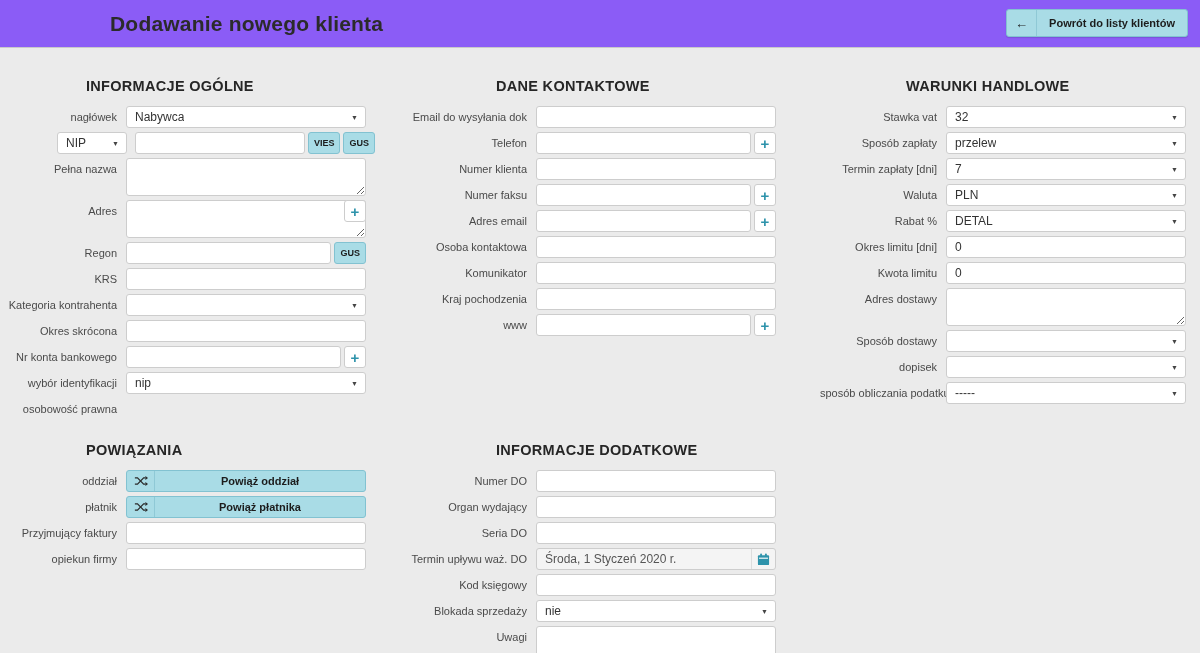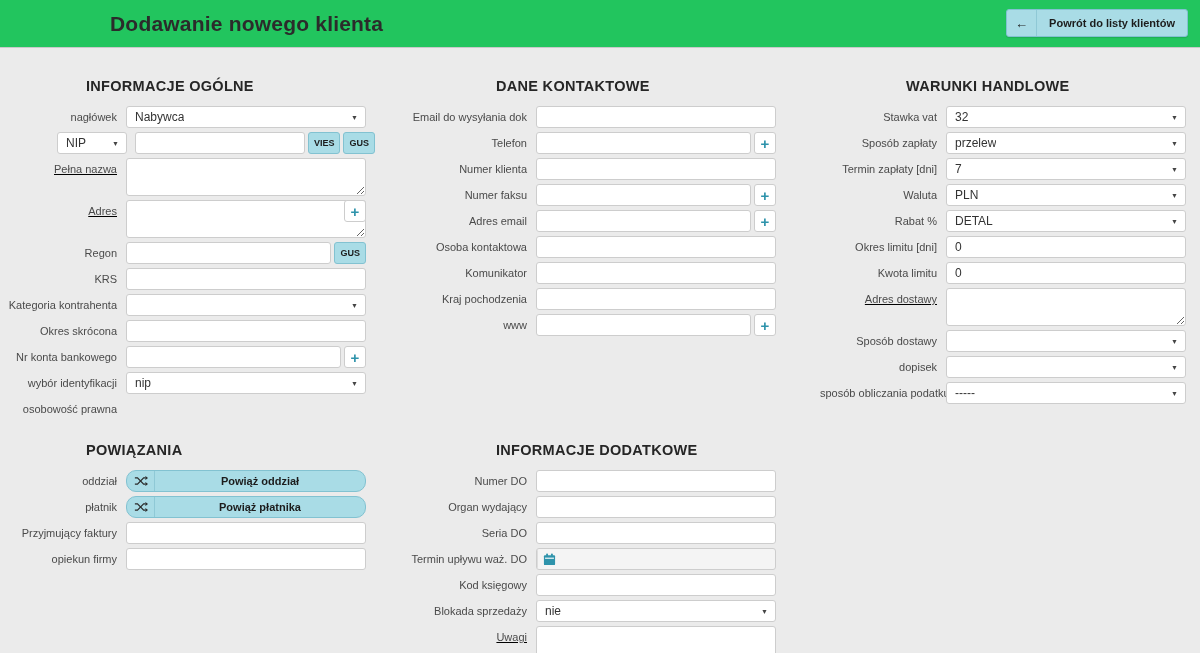--- a/index.html
+++ b/index.html
@@ -4,21 +4,21 @@
 <style>
   * { box-sizing: border-box; margin: 0; padding: 0; }
   html,body { width:1200px; height:653px; overflow:hidden; }
   body {
     background:#ebebeb;
     font-family:"Liberation Sans", sans-serif;
     position:relative;
   }
   
   .topbar{
-    height:48px; background:#22c55e; border-bottom:1px solid #c9c9c9;
+    height:48px; background:#8b5cf6; border-bottom:1px solid #c9c9c9;
     display:flex; align-items:center; position:relative;
   }
   .page-title{
     margin-left:110px; font-size:21px; font-weight:bold; color:#2b2b2b; letter-spacing:.2px;
   }
   .back-btn{
     position:absolute; right:12px; top:9px; height:28px;
     display:flex; align-items:stretch;
     background:#a9dce6; border:1px solid #82c2d1; border-radius:3px;
     box-shadow:0 1px 1px rgba(0,0,0,.12); cursor:pointer;
@@ -34,21 +34,21 @@
   .col{ width:410px; flex:0 0 410px; }
   .sec-title{
     margin-left:86px; font-size:14.5px; font-weight:bold; color:#262626;
     letter-spacing:.3px; margin-bottom:12px;
   }
   .gap-col1{ margin-top:22px; }
   .gap-col2{ margin-top:106px; }
 
   
   .row{ display:flex; margin-bottom:4px; align-items:center; }
-  .row.top{ align-items:flex-start;text-decoration:underline; }
+  .row.top{ align-items:flex-start; }
   .lbl{
     width:126px; flex:0 0 126px; text-align:right; padding-right:9px;
     font-size:11px; color:#4a4a4a; line-height:22px;
     white-space:nowrap; overflow:hidden;
   }
   .lbl-sel{ width:135px; flex:0 0 135px; display:flex; justify-content:flex-end; padding-right:8px; }
   .ctl{ width:240px; flex:0 0 240px; display:flex; align-items:flex-end; position:relative; }
 
   .inp{
     height:22px; background:#fff; border:1px solid #cdcdcd; border-radius:3px;
@@ -86,21 +86,21 @@
     color:#2e93ab; font-size:15px; font-weight:bold; cursor:pointer;
   }
   .plus-overlay{
     position:absolute; top:0; right:0; width:22px; height:22px;
     background:#fff; border:1px solid #cdcdcd; border-radius:3px;
     display:flex; align-items:center; justify-content:center;
     color:#2e93ab; font-size:15px; font-weight:bold; cursor:pointer; z-index:2;
   }
 
   .link-btn{
-    width:100%; height:22px; background:#a9dce6; border:1px solid #82c2d1; border-radius:10px;
+    width:100%; height:22px; background:#a9dce6; border:1px solid #82c2d1; border-radius:3px;
     display:flex; align-items:stretch; cursor:pointer;
   }
   .link-icon{ width:28px; flex:0 0 28px; display:flex; align-items:center; justify-content:center; border-right:1px solid #8fc9d6; }
   .link-label{ flex:1; display:flex; align-items:center; justify-content:center; font-size:11px; font-weight:bold; color:#1c1c1c; }
 
   .date-field{
     height:22px; background:#f4f4f4; border:1px solid #cdcdcd; border-radius:3px;
     display:flex; align-items:stretch; width:100%; overflow:hidden; cursor:pointer;
   }
   .date-text{ flex:1; display:flex; align-items:center; padding:0 8px; font-size:12px; color:#555; white-space:nowrap; overflow:hidden; }
@@ -368,20 +368,21 @@
       <label class="lbl">Seria DO</label>
       <div class="ctl">
         <input class="inp" value="" style="">
       </div>
     </div>
 
     <div class="row">
       <label class="lbl">Termin upływu waż. DO</label>
       <div class="ctl">
         <div class="date-field">
+          <span class="date-text">Środa, 1 Styczeń 2020 r.</span>
           <span class="date-icon">
             <svg width="13" height="13" viewBox="0 0 14 14">
               <rect x="1" y="2.5" width="12" height="10.5" rx="1" fill="#2e93ab"></rect>
               <rect x="3.5" y="0.6" width="1.8" height="3.2" rx="0.7" fill="#2e93ab"></rect>
               <rect x="8.7" y="0.6" width="1.8" height="3.2" rx="0.7" fill="#2e93ab"></rect>
               <rect x="2.2" y="5" width="9.6" height="1.2" fill="#ffffff"></rect>
             </svg>
           </span>
         </div>
       </div>

